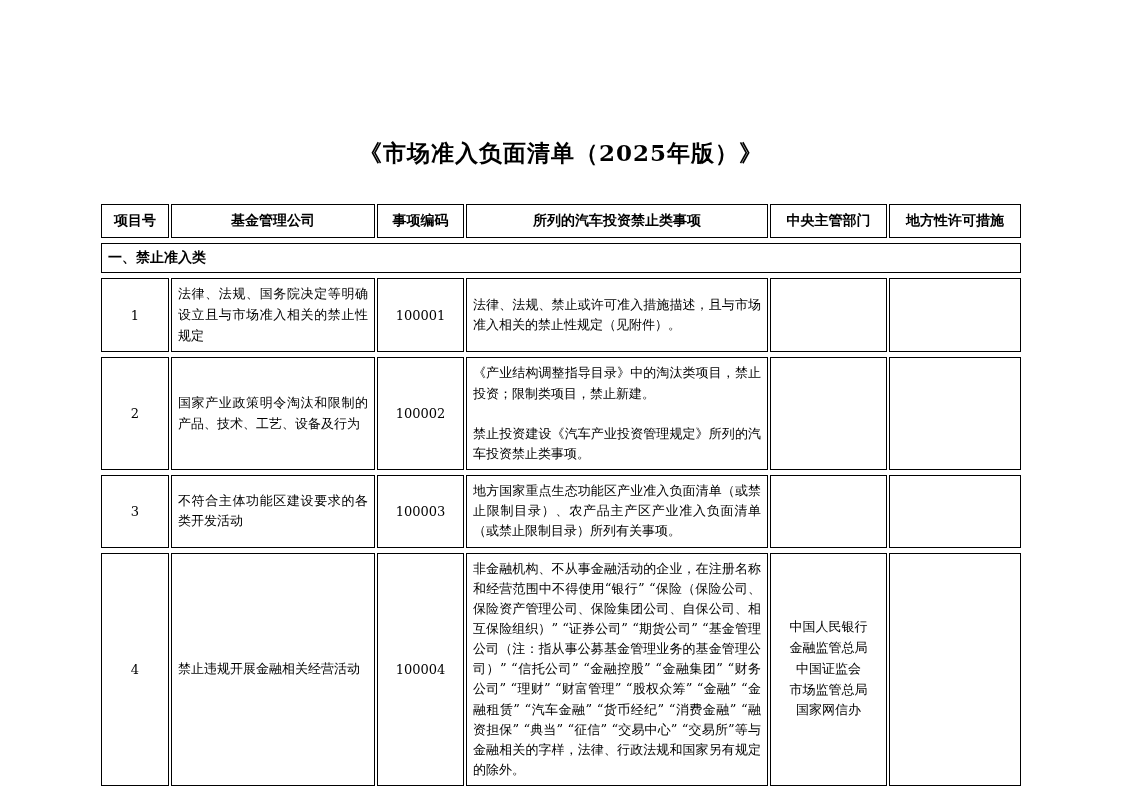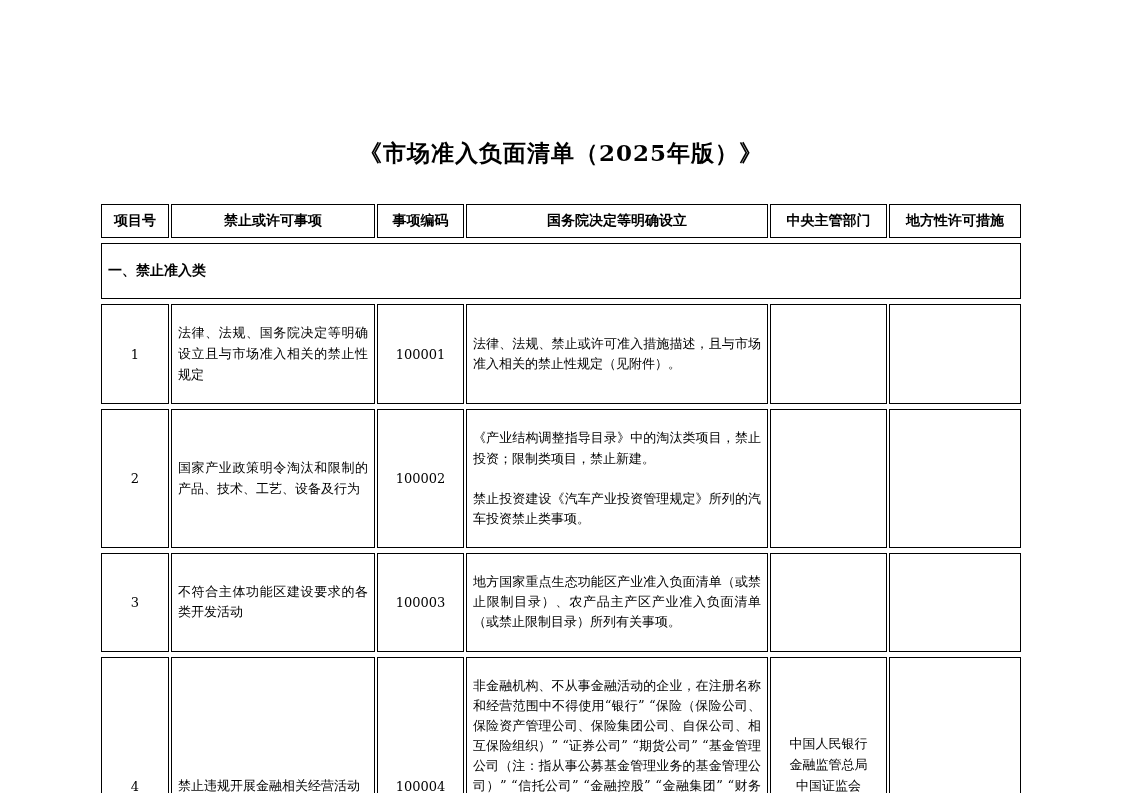--- a/index.html
+++ b/index.html
@@ -29,21 +29,21 @@
     border-collapse: separate;
     border-spacing: 2px 5px;
     margin: 0 auto;
     table-layout: fixed;
     width: 916px;
   }
   table.nl-table td {
     border: 1.5px solid #000;
     box-sizing: border-box;
     vertical-align: middle;
-    padding: 18px 6px;
+    padding: 5px 6px;
     font-size: 13px;
   }
   tr.head td {
     font-weight: bold;
     text-align: center;
     font-size: 14px;
     height: 34px;
     padding: 2px 2px;
   }
   tr.section td {
@@ -99,23 +99,23 @@
       <col style="width:68px">
       <col style="width:204px">
       <col style="width:87px">
       <col style="width:302px">
       <col style="width:117px">
       <col style="width:132px">
     </colgroup>
     <tbody>
         <tr class="head">
       <td>项目号</td>
-      <td>禁止或许可事项</td>
+      <td>基金管理公司</td>
       <td>事项编码</td>
-      <td>国务院决定等明确设立</td>
+      <td>所列的汽车投资禁止类事项</td>
       <td>中央主管部门</td>
       <td>地方性许可措施</td>
     </tr>
     <tr class="section">
       <td colspan="6">一、禁止准入类</td>
     </tr>
     <tr class="r1">
       <td class="c-id">1</td>
       <td class="c-item">法律、法规、国务院决定等明确设立且与市场准入相关的禁止性规定</td>
       <td class="c-code">100001</td>

